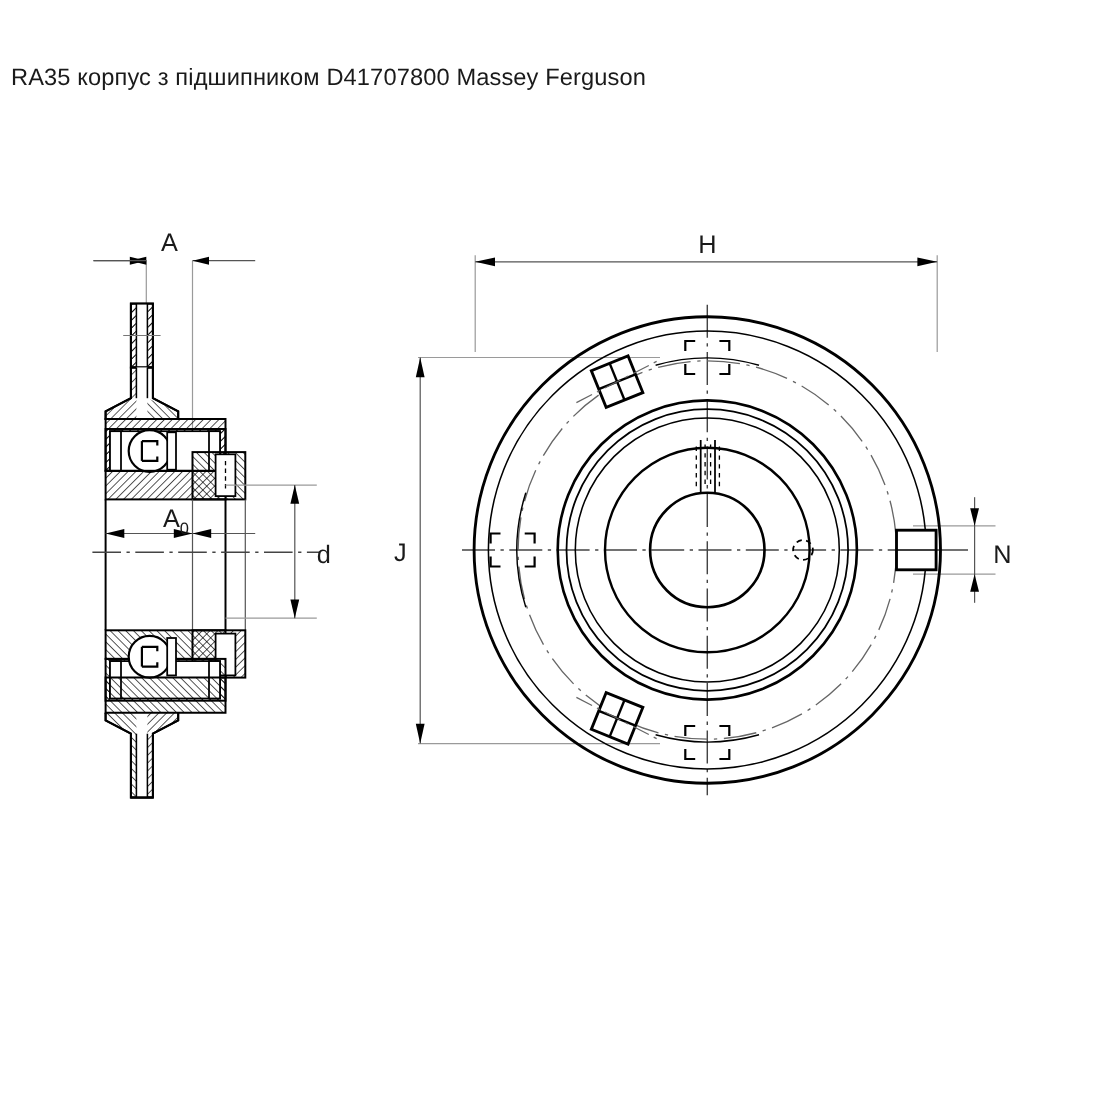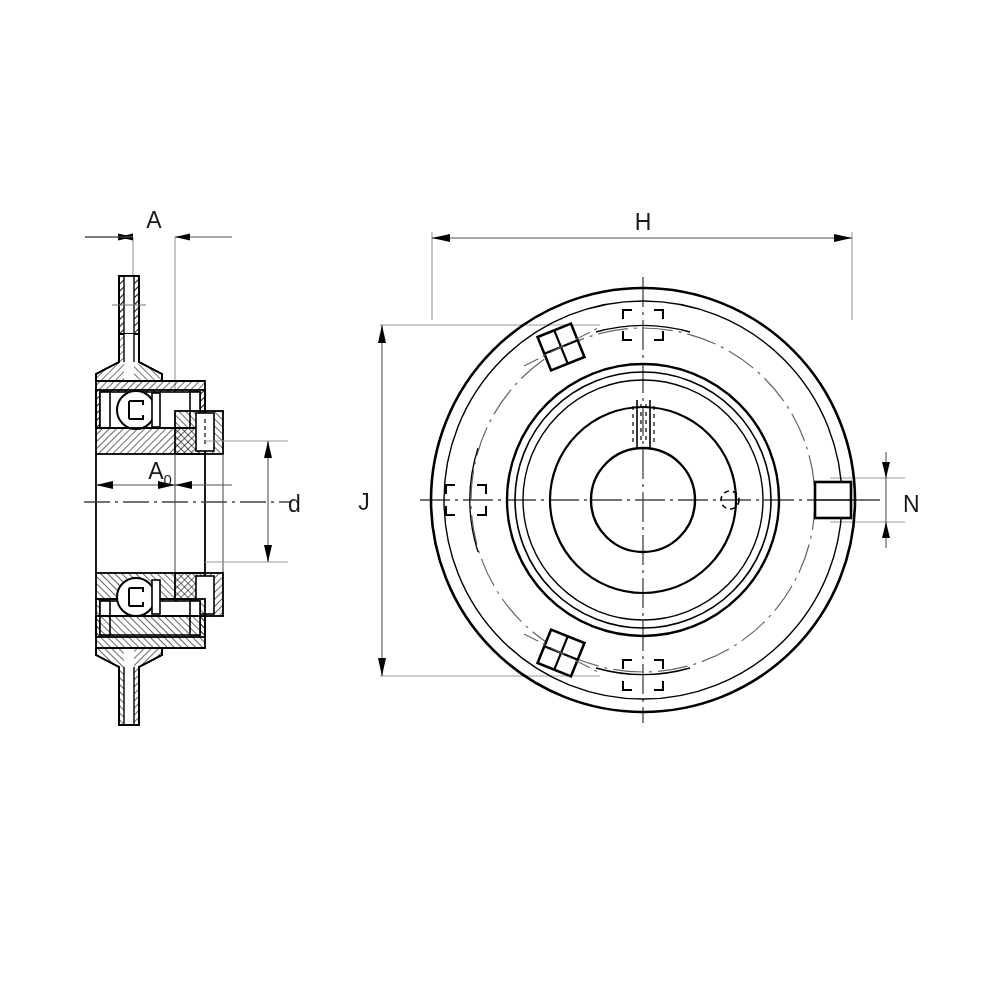--- a/index.html
+++ b/index.html
@@ -39,20 +39,21 @@
   .lbl {
     font-family: "Liberation Sans", sans-serif;
     fill: #1a1a1a;
   }
 </style>
 </head>
 <body>
 
 <div id="page">
 
+  <div id="title">RA35 корпус з підшипником D41707800 Massey Ferguson</div>
 
   <svg id="drawing" width="1000" height="1000" viewBox="0 0 1000 1000">
 
     <defs>
 
       <pattern id="hatchR" width="7" height="7" patternUnits="userSpaceOnUse" patternTransform="rotate(45)">
         <line x1="0" y1="0" x2="0" y2="7" stroke="#000" stroke-width="1.4"></line>
       </pattern>
       <pattern id="hatchL" width="7" height="7" patternUnits="userSpaceOnUse" patternTransform="rotate(-45)">
         <line x1="0" y1="0" x2="0" y2="7" stroke="#000" stroke-width="1.4"></line>

